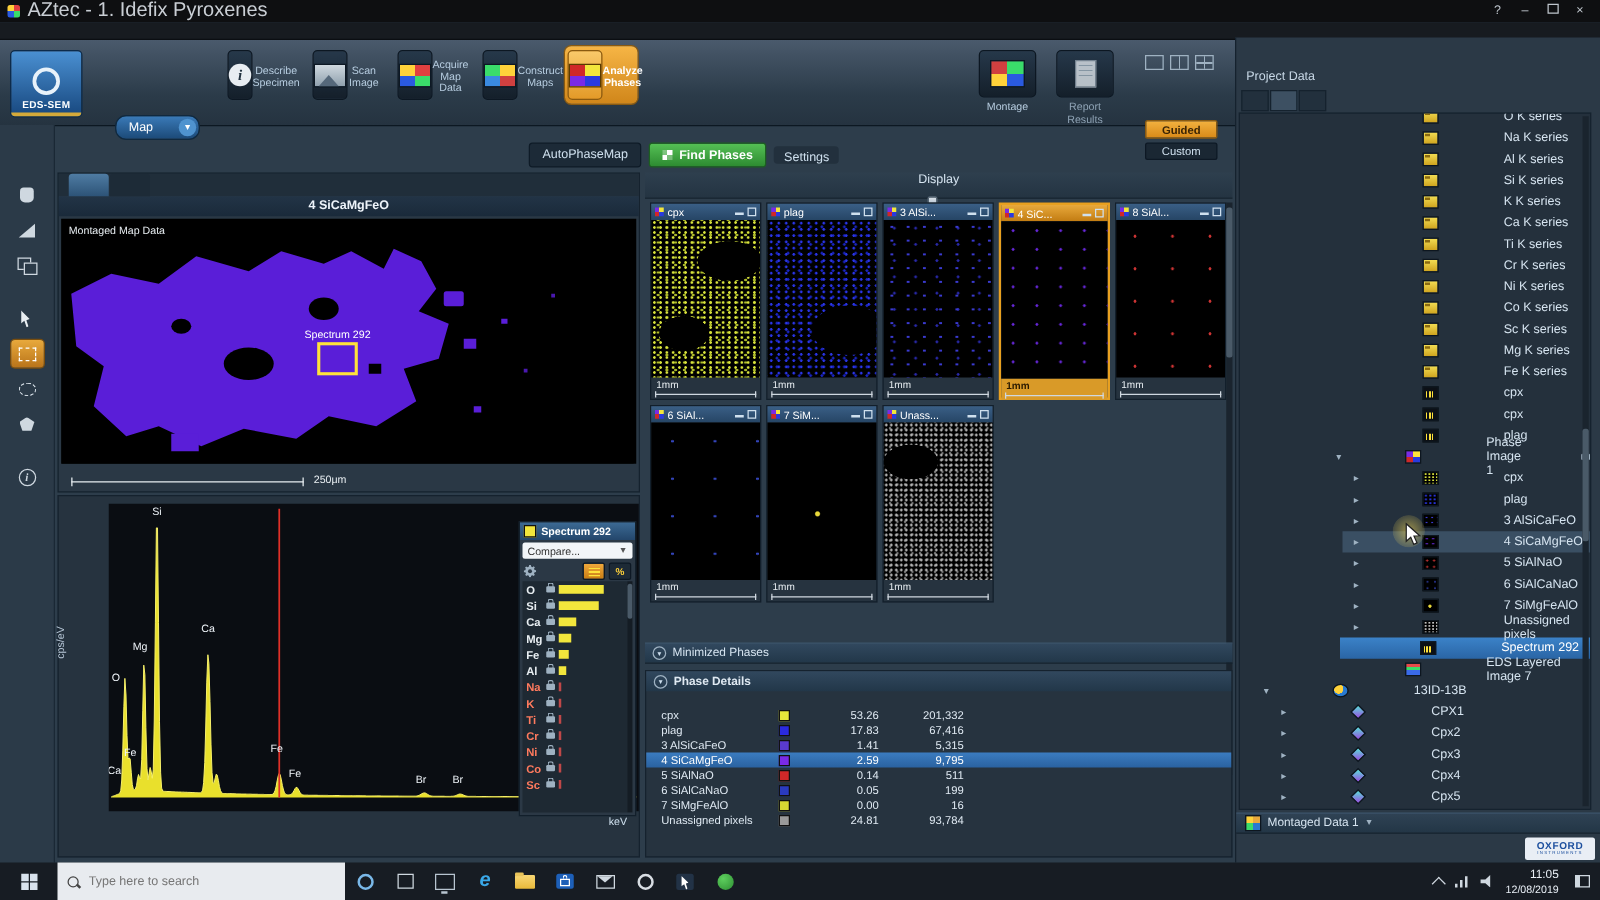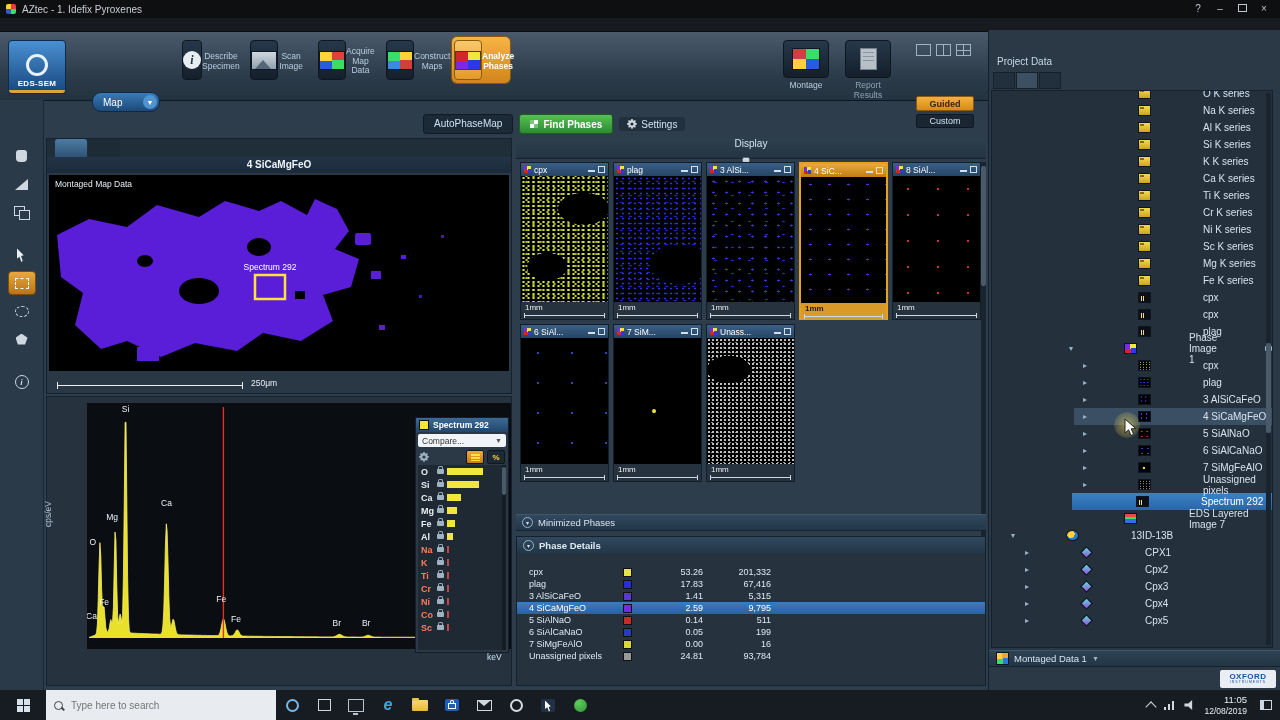--- a/index.html
+++ b/index.html
@@ -3,21 +3,21 @@
 <meta charset="utf-8">
 <style>
   html,body{margin:0;padding:0;background:#222;}
   #app{position:relative;width:1280px;height:720px;overflow:hidden;background:#2d3d4b;
        font-family:"Liberation Sans",sans-serif;font-size:10px;color:#d6e4f0;}
   input{font-family:"Liberation Sans",sans-serif;}
   
   #titlebar{position:absolute;left:0;top:0;width:1280px;height:18px;background:#0e0f11;
             display:flex;align-items:center;padding:0 6px;box-sizing:border-box;}
   .app-ico{width:10px;height:10px;background:conic-gradient(#e04040 0 25%,#3adc6a 0 50%,#2a5ae0 0 75%,#ffd23a 0);margin-right:6px;border-radius:2px;}
-  #titlebar .t-title{color:#c9ced4;font-size:10px;}
+  #titlebar .t-title{color:#c9ced4;font-size:16px;}
   .win-ctrls{margin-left:auto;display:flex;gap:2px;}
   .win-btn{width:20px;height:14px;text-align:center;line-height:13px;color:#bfc6cd;font-size:10px;}
   .win-box{display:inline-block;width:7px;height:6px;border:1px solid #bfc6cd;}
   
   #menubar{position:absolute;left:0;top:18px;width:1280px;height:14px;background:#171b20;
            display:flex;align-items:center;padding:0 4px;box-sizing:border-box;border-bottom:1px solid #0b0e12;}
   .menu-item{padding:0 7px;color:#c8d2dc;font-size:10px;}
   
   #ribbon{position:absolute;left:0;top:32px;width:1280px;height:68px;
           background:linear-gradient(#4a5a6c,#2b3b49 65%,#253340);border-bottom:1px solid #0c1822;}
@@ -67,21 +67,21 @@
       display:flex;align-items:center;padding:0 4px;box-sizing:border-box;}
   .search-help input{flex:1;border:0;background:transparent;font-size:9px;color:#444;outline:none;}
   .mag{width:7px;height:7px;border:1.5px solid #2c5d92;border-radius:50%;position:relative;flex:none;}
   .mag::after{content:"";position:absolute;left:6px;top:6px;width:4px;height:1.5px;background:#2c5d92;transform:rotate(45deg);}
   
   #fp-row{position:absolute;left:423px;top:114px;display:flex;gap:6px;align-items:center;}
   .apm-btn{height:18px;line-height:18px;padding:0 10px;background:#1c2a37;border:1px solid #0e1b27;border-radius:3px;color:#cfe0ee;}
   .fp-btn{height:18px;display:flex;align-items:center;padding:0 10px;border-radius:3px;color:#fff;
           background:linear-gradient(#55c055,#2d8b31);border:1px solid #1c6020;font-weight:bold;}
   .fp-ico{width:8px;height:8px;background:conic-gradient(#fff 0 25%,rgba(255,255,255,.3) 0 50%,#fff 0 75%,rgba(255,255,255,.3) 0);margin-right:5px;}
-  .settings-btn{height:14px;display:flex;align-items:center;gap:4px;padding:0 8px;background:#22303d;border-radius:3px;color:#cfe0ee;}
+  .settings-btn{height:14px;display:flex;align-items:center;gap:4px;padding:0 8px;background:#22303d;border-radius:3px;color:#cfe0ee;flex-direction:column;}
   
   #left-strip{position:absolute;left:0;top:100px;width:44px;height:590px;background:#2b3a48;border-right:1px solid #1a2835;
       display:flex;flex-direction:column;align-items:center;padding-top:42px;box-sizing:border-box;}
   .ltool{width:26px;height:22px;margin:3px 0;border-radius:3px;display:flex;align-items:center;justify-content:center;color:#cfd8e0;}
   .ltool.gap{margin-top:18px;}
   .ltool.active{background:linear-gradient(#e8a93c,#b9741a);box-shadow:0 0 0 1px #7a4e0e;}
   .lt-pan-hand-icon::before{content:"";width:11px;height:12px;background:#cfd8e0;border-radius:3px 3px 4px 4px;
       -webkit-mask:none;display:block;}
   .lt-measure-icon::before{content:"";display:block;width:0;height:0;border-left:13px solid transparent;border-bottom:11px solid #cfd8e0;}
   .lt-layers-icon{position:relative;}
@@ -864,20 +864,26 @@
         </div>
           <div class="tree-row" style="padding-left: 88px;">
           <span class="expander" style="visibility: hidden;"></span>
           <span class="tico tico-series"></span>
           <span class="tree-lbl">Ni K series</span>
 
         </div>
           <div class="tree-row" style="padding-left: 88px;">
           <span class="expander" style="visibility: hidden;"></span>
           <span class="tico tico-series"></span>
+          <span class="tree-lbl">Co K series</span>
+
+        </div>
+          <div class="tree-row" style="padding-left: 88px;">
+          <span class="expander" style="visibility: hidden;"></span>
+          <span class="tico tico-series"></span>
           <span class="tree-lbl">Sc K series</span>
 
         </div>
           <div class="tree-row" style="padding-left: 88px;">
           <span class="expander" style="visibility: hidden;"></span>
           <span class="tico tico-series"></span>
           <span class="tree-lbl">Mg K series</span>
 
         </div>
           <div class="tree-row" style="padding-left: 88px;">

